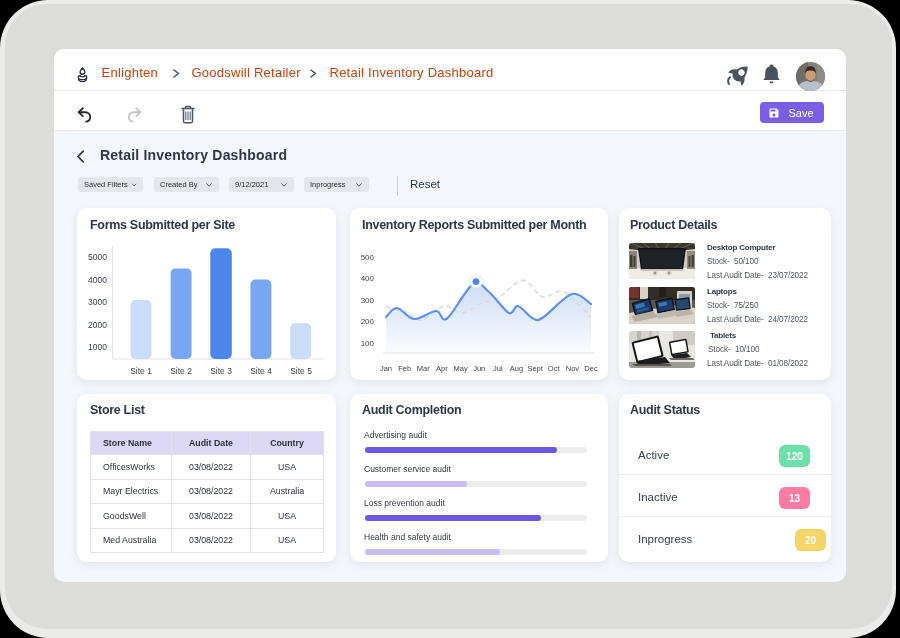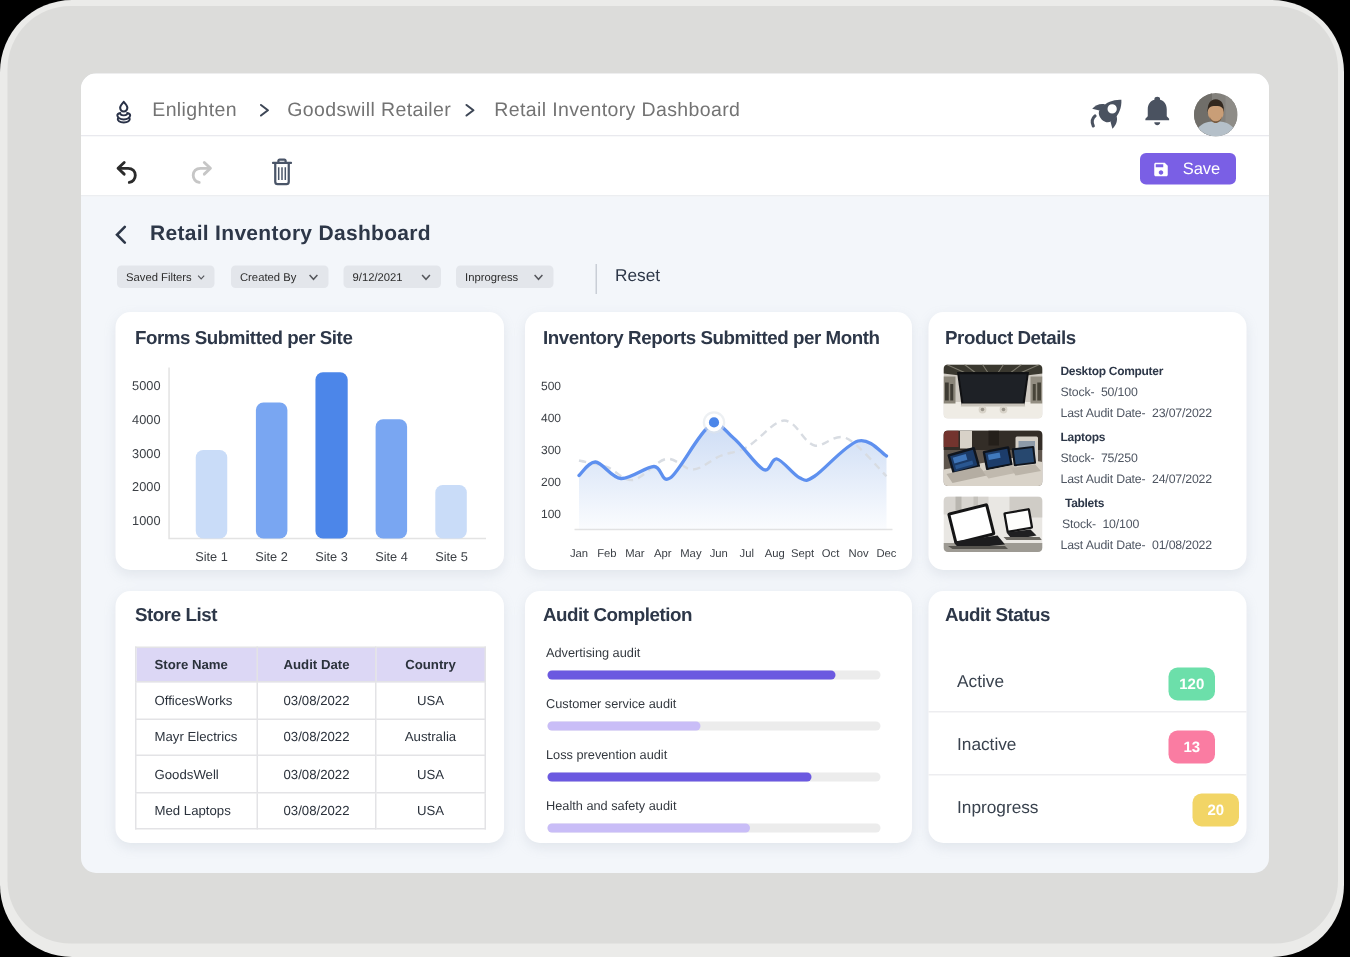--- a/index.html
+++ b/index.html
@@ -3,21 +3,21 @@
 <meta charset="utf-8">
 <style>
   html,body{margin:0;padding:0;}
   body{width:900px;height:638px;background:#000;font-family:"Liberation Sans", sans-serif;position:relative;overflow:hidden;}
   .frameglow{position:absolute;left:0px;top:0px;width:896px;height:638px;background:#ebebe9;border-radius:48px;}
   .frame{position:absolute;left:5px;top:4px;width:887px;height:625px;background:#dcdcda;border-radius:42px;}
   .panel{position:absolute;left:54px;top:49px;width:792px;height:533px;background:#f3f6fa;border-radius:10px;overflow:hidden;}
   .abs{position:absolute;}
   .topbar{position:absolute;left:0;top:0;width:792px;height:41px;background:#fff;border-bottom:1px solid #e9e9ee;}
   .toolbar{position:absolute;left:0;top:42px;width:792px;height:39px;background:#fff;border-bottom:1px solid #eceef1;}
-  .bc{font-size:13px;color:#737373;line-height:13px;letter-spacing:.25px;}
+  .bc{font-size:13px;color:#c2410c;line-height:13px;letter-spacing:.25px;}
   .savebtn{position:absolute;left:706px;top:53px;width:64px;height:21px;background:#7a5fe5;border-radius:4px;
            color:#fff;font-size:11px;display:flex;align-items:center;justify-content:center;}
   .ptitle{position:absolute;left:46px;top:98px;font-size:14px;font-weight:bold;color:#2d3748;letter-spacing:.2px;}
   .chip{position:absolute;top:128px;height:15px;background:#e3e6eb;border-radius:3px;font-size:7.5px;color:#2b2b2b;white-space:nowrap;
         display:flex;align-items:center;padding:0 6px;box-sizing:border-box;justify-content:space-between;}
   .card{position:absolute;background:#fff;border-radius:10px;box-shadow:0 3px 8px rgba(150,160,180,.18);}
   .ctitle{position:absolute;font-weight:bold;font-size:12.5px;color:#2d3748;letter-spacing:-0.3px;}
   .badge{position:absolute;width:31px;height:22px;border-radius:6px;color:#fff;font-weight:bold;font-size:10px;
          display:flex;align-items:center;justify-content:center;}
   .stxt{color:#39424e;font-size:11.5px;position:absolute;}
@@ -295,21 +295,21 @@
         <td style="padding-left:12px;">Mayr Electrics</td>
             <td style="text-align:center;">03/08/2022</td>
             <td style="text-align:center;">Australia</td>
       </tr>
       <tr style="height:24.5px;background:#fff;">
         <td style="padding-left:12px;">GoodsWell</td>
             <td style="text-align:center;">03/08/2022</td>
             <td style="text-align:center;">USA</td>
       </tr>
       <tr style="height:24.5px;background:#fff;">
-        <td style="padding-left:12px;">Med Laptops</td>
+        <td style="padding-left:12px;">Med Australia</td>
             <td style="text-align:center;">03/08/2022</td>
             <td style="text-align:center;">USA</td>
       </tr>
     </tbody>
       </table>
   </div>
 
   <div class="card" style="left:296px;top:345px;width:258px;height:168px;"></div>
   <div class="ctitle" style="left:308px;top:353.5px;">Audit Completion</div>
   <div class="plabel" style="left:310px;top:381px;">Advertising audit</div>

